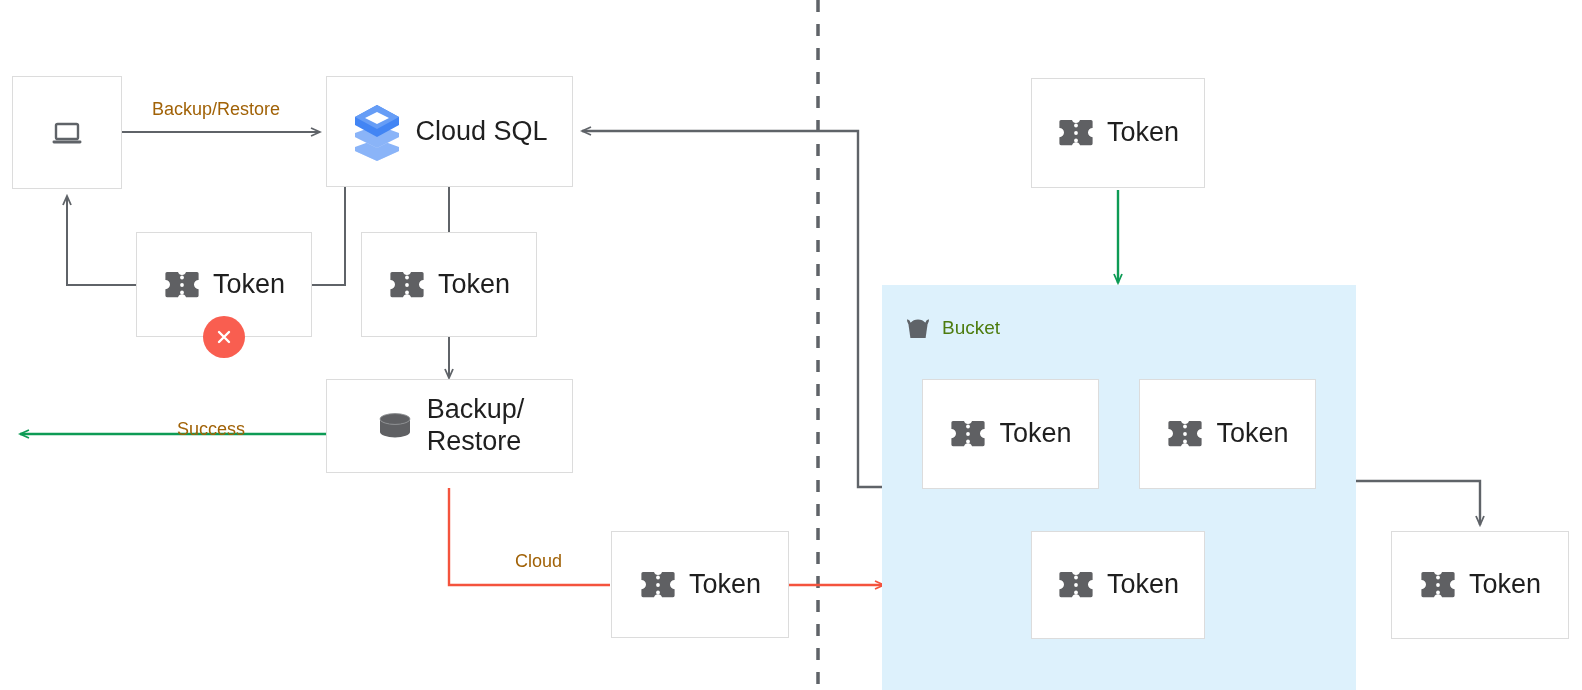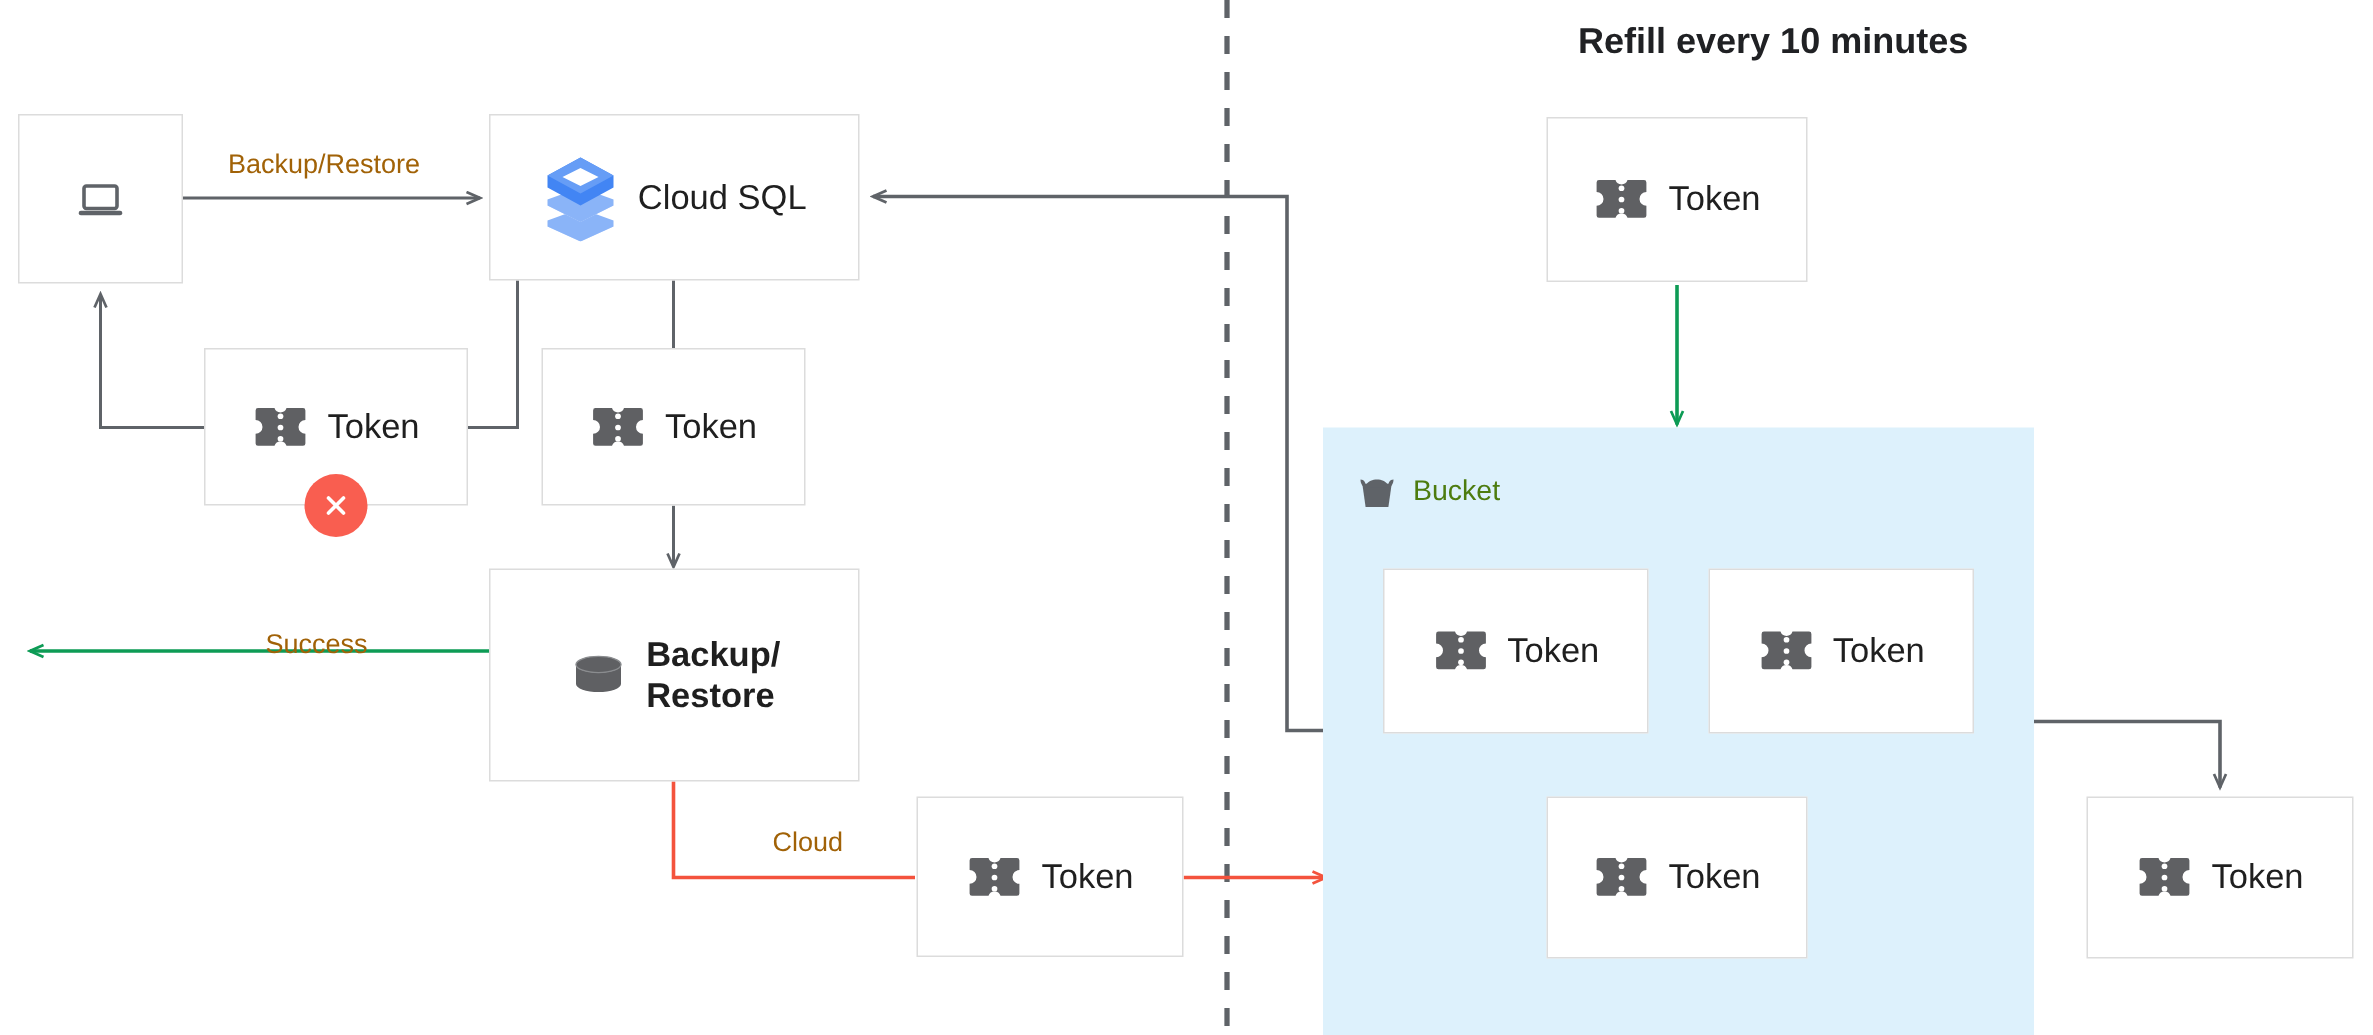--- a/index.html
+++ b/index.html
@@ -34,21 +34,21 @@
     display: flex;
     align-items: center;
     justify-content: center;
   }
   .node-inner {
     display: flex;
     align-items: center;
     gap: 12px;
   }
   .node-label {
-    font-size: 23px;
+    font-size: 27px;
     color: #1f1f1f;
     line-height: 1.18;
     white-space: pre-line;
   }
   .title {
     position: absolute;
     font-size: 24px;
     font-weight: bold;
     color: #202124;
     white-space: nowrap;
@@ -126,21 +126,20 @@
 
     <path d="M789,585 L884,585" fill="none" stroke="#f4533d" stroke-width="2.4" marker-end="url(#arrow-red)"></path>
 
     <path d="M884,487 L858,487 L858,131 L582,131" fill="none" stroke="#5f6368" stroke-width="2.4" marker-end="url(#arrow-gray)"></path>
 
     <path d="M1118,190 L1118,283" fill="none" stroke="#0d9b55" stroke-width="2.4" marker-end="url(#arrow-green)"></path>
 
     <path d="M1356,481 L1480,481 L1480,525" fill="none" stroke="#5f6368" stroke-width="2.4" marker-end="url(#arrow-gray)"></path>
   </svg>
 
-  <div class="title" style="left:1052px; top:14px;">Refill every 10 minutes</div>
 
   <div class="bucket-region" style="left:882px; top:285px; width:474px; height:405px;"></div>
 
   <div class="bucket-head" style="left:903px; top:313px;">
     <span>
       <svg class="bucket-icon" width="30" height="30" viewBox="0 0 30 30">
         <path d="M5.2,9.5 L24.8,9.5 L22.6,25 L7.4,25 Z" fill="#5f6368"></path>
         <path d="M4,6.6 C6.6,6.6 7.4,9.0 7.4,10.3 C9.4,7.6 12,6.6 15,6.6
                  C18,6.6 20.6,7.6 22.6,10.3 C22.6,9.0 23.4,6.6 26,6.6
                  C26,9.6 24.2,12.1 22.2,12.1 L7.8,12.1 C5.8,12.1 4,9.6 4,6.6 Z" fill="#5f6368"></path>
@@ -210,21 +209,21 @@
                    a4.6,4.6 0 0 0 0,-9.2 v-6.4 a1.6,1.6 0 0 1 1.6,-1.6 z" fill="#5f6063"></path>
           <circle cx="19" cy="8.5" r="1.9" fill="#ffffff"></circle>
           <circle cx="19" cy="16" r="1.9" fill="#ffffff"></circle>
           <circle cx="19" cy="23.5" r="1.9" fill="#ffffff"></circle>
         </svg>
       </span>
       <span class="node-label">Token</span>
     </div>
   </div>
 
-  <div class="node" style="left:326px; top:379px; width:247px; height:142px;font-weight:bold;">
+  <div class="node" style="left:326px; top:379px; width:247px; height:94px;">
     <div class="node-inner">
       <span>
         <svg class="db-icon" width="40" height="32" viewBox="0 0 40 32">
           <ellipse cx="20" cy="9" rx="15" ry="5.4" fill="#5f6063"></ellipse>
           <path d="M5,9 v13 a15,5.4 0 0 0 30,0 v-13 a15,5.4 0 0 1 -30,0 z" fill="#5f6063"></path>
           <ellipse cx="20" cy="9" rx="15" ry="5.4" fill="none" stroke="#8a8c8f" stroke-width="0.9"></ellipse>
         </svg>
       </span>
       <span class="node-label">Backup/
 Restore</span>

